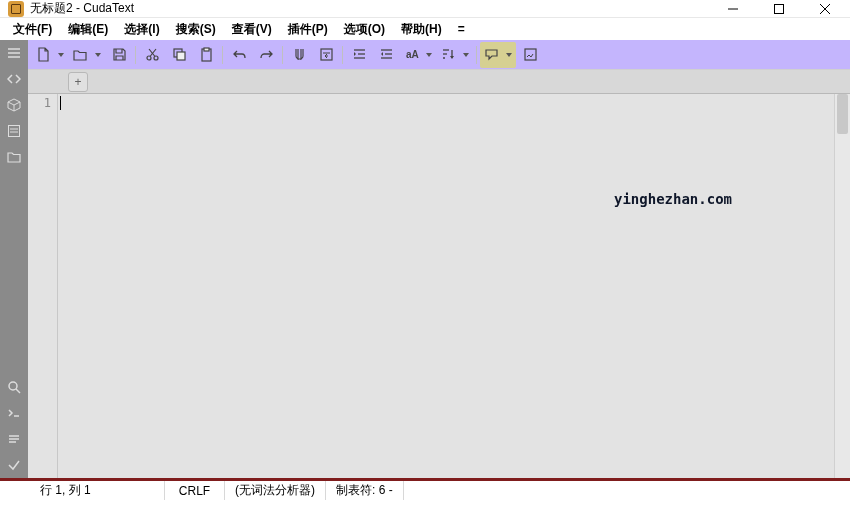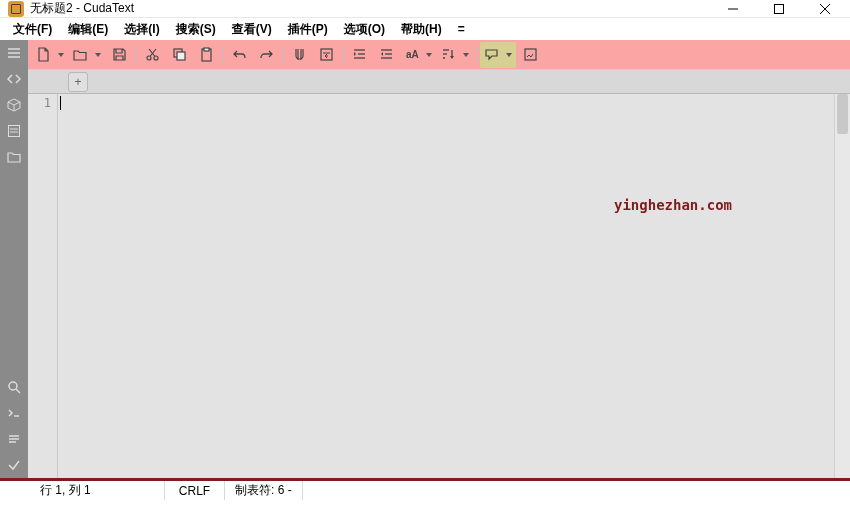--- a/index.html
+++ b/index.html
@@ -11,36 +11,36 @@
 .win-controls { display:flex; }
 .win-btn { width:46px; height:30px; display:flex; align-items:center; justify-content:center; cursor:pointer; }
 .win-btn svg { width:10px; height:10px; }
 .menubar { height:22px; background:#fff; display:flex; align-items:center; padding-left:5px; font-size:12px; font-weight:bold; }
 .menu-item { padding:2px 8px; cursor:pointer; }
 .workspace { display:flex; height:calc(100% - 30px - 22px - 22px); }
 .sidebar { width:28px; background:#8a8a8a; display:flex; flex-direction:column; }
 .side-btn { width:28px; height:26px; display:flex; align-items:center; justify-content:center; cursor:pointer; color:#ddd; }
 .side-spacer { flex:1; }
 .main { flex:1; display:flex; flex-direction:column; background:#f0f0f0; }
-.toolbar { height:30px; background:#fca5a5; border-bottom:1px solid #d0d0d0; display:flex; align-items:center; padding:0 4px; gap:1px; }
+.toolbar { height:30px; background:#c4b5fd; border-bottom:1px solid #d0d0d0; display:flex; align-items:center; padding:0 4px; gap:1px; }
 .tbtn { width:26px; height:26px; display:flex; align-items:center; justify-content:center; cursor:pointer; border-radius:2px; color:#444; flex-shrink:0; }
 .tbtn.highlight { background:#d6d092; }
 .tbtn.dd { width:36px; position:relative; justify-content:flex-start; padding-left:4px; }
 .tbtn.dd::after { content:""; position:absolute; right:4px; top:11px; border-left:3px solid transparent; border-right:3px solid transparent; border-top:4px solid #555; }
 .tsep { width:5px; height:26px; display:flex; align-items:center; justify-content:center; flex-shrink:0; }
 .tsep::before { content:""; width:1px; height:18px; background:#c0c0c0; }
 .tabbar { height:24px; background:#d8d8d8; display:flex; align-items:flex-end; padding-left:36px; border-bottom:1px solid #b8b8b8; position:relative; }
 .tab { height:22px; background:#e8e8e8; border:1px solid #b8b8b8; border-bottom:none; display:flex; align-items:center; padding:0 8px; gap:40px; font-size:12px; border-radius:3px 3px 0 0; cursor:pointer; font-weight:bold; }
 .tab-close { color:#888; font-size:13px; cursor:pointer; }
 .tab-add { width:20px; height:20px; border:1px solid #b8b8b8; border-radius:3px; display:flex; align-items:center; justify-content:center; margin-left:4px; margin-bottom:1px; cursor:pointer; color:#666; background:#e0e0e0; }
 .editor-wrap { flex:1; display:flex; background:#e3e3e3; position:relative; }
 .gutter { width:30px; background:#e3e3e3; border-right:1px solid #c8c8c8; text-align:right; padding:2px 6px 0 0; color:#888; font-family:Consolas,monospace; font-size:12px; }
 .editor { flex:1; position:relative; font-family:Consolas,monospace; font-size:13px; }
 .cursor { position:absolute; left:2px; top:2px; width:1px; height:14px; background:#000; }
-.watermark { position:absolute; left:556px; top:103px; color:#7f1d1d; font-family:Consolas,monospace; font-size:14px; font-weight:bold; pointer-events:none; }
+.watermark { position:absolute; left:556px; top:97px; color:#0f172a; font-family:Consolas,monospace; font-size:14px; font-weight:bold; pointer-events:none; }
 .vscroll { position:absolute; right:0; top:0; bottom:0; width:16px; background:#e8e8e8; border-left:1px solid #d0d0d0; }
 .vthumb { position:absolute; top:0; left:2px; right:2px; height:40px; background:#c8c8c8; border-radius:2px; }
 .statusbar { height:22px; background:#fff; border-top:3px solid #7f1d1d; display:flex; align-items:center; font-size:12px; }
 .st-cell { padding:0 10px; border-right:1px solid #d8d8d8; height:100%; display:flex; align-items:center; }
 .st-cell.first { padding-left:40px; width:165px; }
 .st-cell.enc { width:100px; justify-content:center; }
 .st-cell.eol { width:60px; justify-content:center; }
 </style>
 </head>
 <body>
@@ -258,14 +258,15 @@
       <div class="vscroll">
         <div class="vthumb"></div>
       </div>
     </div>
   </div>
 </div>
 
 <div class="statusbar">
   <div class="st-cell first">行 1, 列 1</div>
   <div class="st-cell eol">CRLF</div>
+  <div class="st-cell">(无词法分析器)</div>
   <div class="st-cell">制表符: 6 -</div>
 </div>
 
 </body></html>

